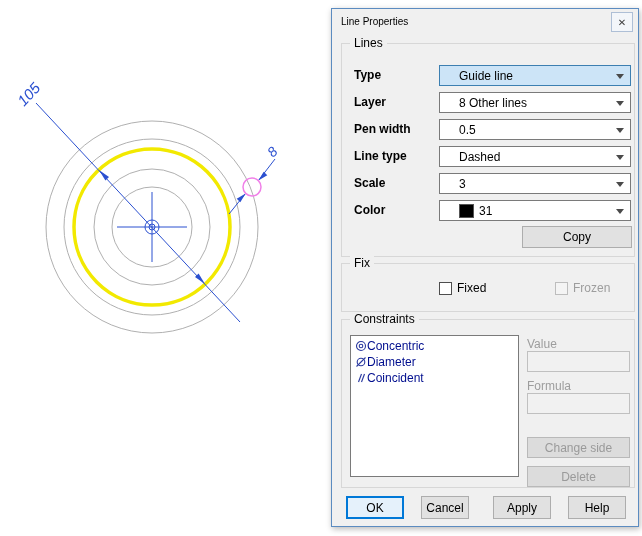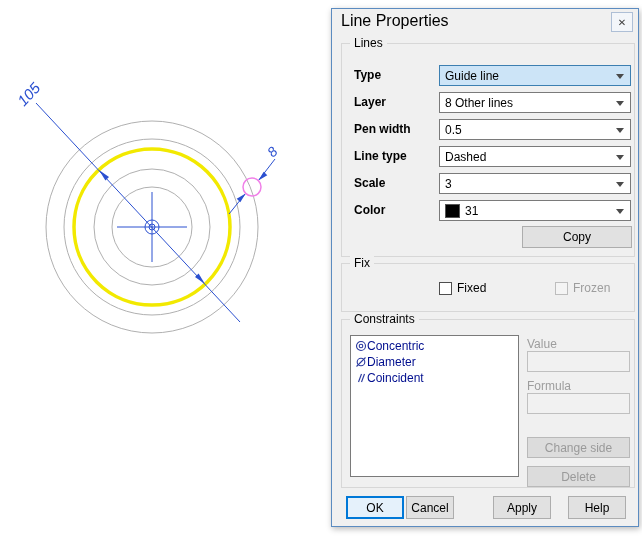--- a/index.html
+++ b/index.html
@@ -13,35 +13,35 @@
   
   .canvas{position:absolute;left:0;top:0;}
 
   
   .dialog{
     position:absolute;left:331px;top:8px;width:308px;height:519px;
     background:#f0f0f0;border:1px solid #5b8bc0;box-sizing:border-box;
     box-shadow:1px 2px 6px rgba(0,0,0,.28);
   }
   .titlebar{position:absolute;left:0;top:0;right:0;height:24px;display:flex;align-items:center;padding-left:9px;}
-  .title{font-size:16px;color:#000;}
+  .title{font-size:10px;color:#000;}
   .close-btn{
     position:absolute;right:5px;top:3px;width:20px;height:18px;
     display:flex;align-items:center;justify-content:center;
     font-size:10px;color:#404040;border:1px solid #aebfd6;background:#f3f6fa;cursor:pointer;
   }
 
   .group{position:absolute;border:1px solid #d7d7d7;}
   .group-label{position:absolute;top:-8px;left:8px;background:#f0f0f0;padding:0 4px;line-height:14px;}
 
   .row-label{position:absolute;left:12px;line-height:15px;font-weight:bold;}
   .combo{
     position:absolute;left:97px;width:192px;height:21px;box-sizing:border-box;
     background:#fff;border:1px solid #7a7a7a;display:flex;align-items:center;
-    padding-left:5px;cursor:default;
+    padding-left:19px;cursor:default;
   }
   .combo.focused{background:#cce4f7;border-color:#3c7fb1;}
   .combo .chev{
     position:absolute;right:6px;top:8px;width:0;height:0;
     border-left:4px solid transparent;border-right:4px solid transparent;border-top:5px solid #4a4a4a;
   }
   .combo-text{white-space:nowrap;overflow:hidden;}
   .swatch{width:13px;height:12px;background:#000;border:1px solid #555;margin-right:5px;flex:0 0 auto;}
 
   .btn{
@@ -200,16 +200,16 @@
     <div class="dis-input" style="left:185px;top:31px;width:103px"></div>
 
     <span class="dis-label" style="left:185px;top:59px">Formula</span>
     <div class="dis-input" style="left:185px;top:73px;width:103px"></div>
 
     <div class="btn disabled" style="left:185px;top:105px;width:103px;height:21px">Change side</div>
     <div class="btn disabled" style="left:185px;top:134px;width:103px;height:21px">Delete</div>
   </div>
 
   <div class="btn default" style="left:14px;top:487px;width:58px;height:23px">OK</div>
-  <div class="btn" style="left:74px;top:487px;width:48px;height:23px">Cancel</div>
+  <div class="btn" style="left:89px;top:487px;width:48px;height:23px">Cancel</div>
   <div class="btn" style="left:161px;top:487px;width:58px;height:23px">Apply</div>
   <div class="btn" style="left:236px;top:487px;width:58px;height:23px">Help</div>
 </div>
 
 </body></html>

